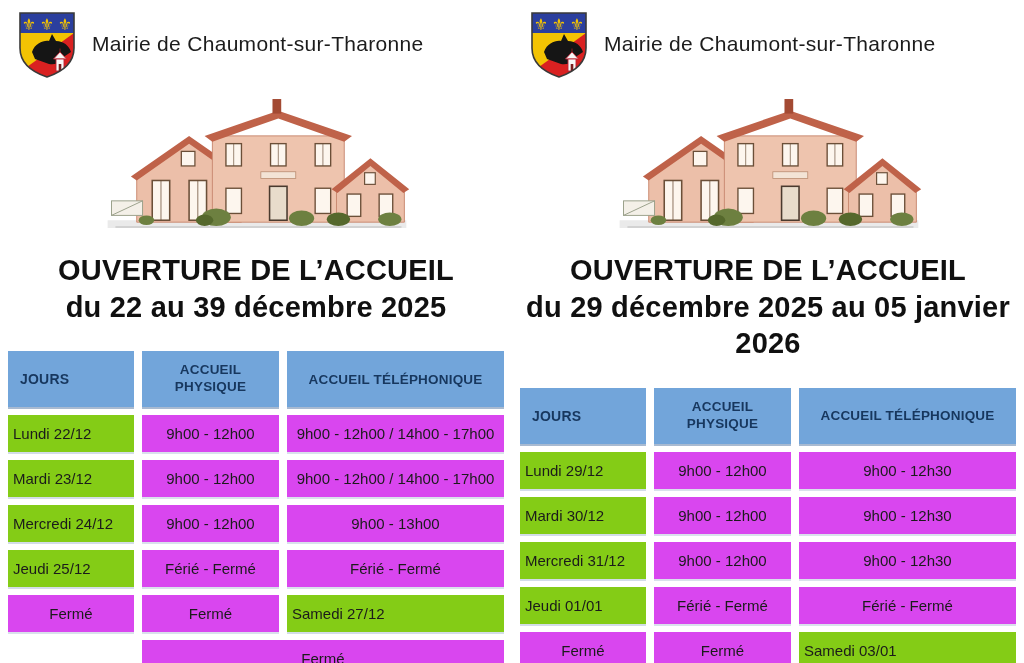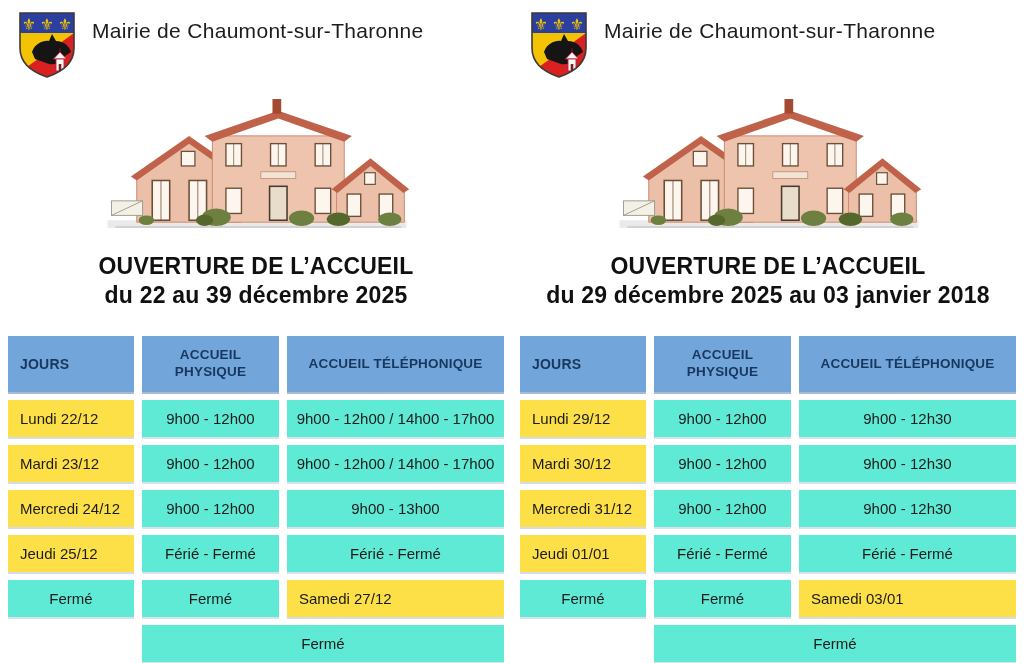--- a/index.html
+++ b/index.html
@@ -9,50 +9,50 @@
     font-family:"Liberation Sans", sans-serif;
     color:#1b1b1b;
   }
   .page { display:flex; width:1024px; height:663px; }
   .panel { width:512px; height:663px; padding:10px 8px 0 8px; }
 
   .brand { display:flex; align-items:flex-start; gap:14px; height:80px; }
   .shield { flex:0 0 auto; margin-left:8px; }
   .brand-title {
     font-size:21px; letter-spacing:0.3px; color:#1c1c1c;
-    margin-top:9px; white-space:nowrap;
+    margin-top:22px; white-space:nowrap;
   }
 
   .building-wrap { display:flex; justify-content:center; align-items:flex-start; height:150px; }
 
   .heading { text-align:center; margin-top:12px; line-height:1.26; color:#101010; }
-  .heading div { font-weight:bold; font-size:23px; letter-spacing:0.2px; }
+  .heading div { font-weight:bold; font-size:29px; letter-spacing:0.2px; }
 
   .schedule {
     margin-top:26px;
     display:grid;
     grid-template-columns:126px 137px 1fr;
     grid-template-rows:56px repeat(6, 37px);
     column-gap:8px; row-gap:8px;
   }
   .cell { display:flex; align-items:center; font-size:15px; }
   .hcell {
     background:#72a5da; color:#17375e; font-weight:bold;
     justify-content:center; text-align:center; font-size:13.5px;
     letter-spacing:0.2px;
     box-shadow:0 2px 0 rgba(62,101,154,0.45);
   }
   .hcell.jours { justify-content:flex-start; padding-left:12px; font-size:14px; }
   .hcell.two-line { white-space:pre-line; line-height:1.25; }
   .day {
-    background:#fde047; padding-left:12px;
+    background:#84cc16; padding-left:5px;
     box-shadow:0 2px 0 rgba(130,155,190,0.35);
   }
   .time {
-    background:#5eead4; justify-content:center;
+    background:#d946ef; justify-content:center;
     box-shadow:0 2px 0 rgba(130,155,190,0.30);
   }
   .merged { grid-column:2 / 4; }
 </style>
 </head>
 <body>
 
 <div class="page">
 
   <div class="panel">
@@ -226,21 +226,21 @@
         <ellipse cx="112" cy="133" rx="9" ry="6" fill="#55682c"></ellipse>
         <ellipse cx="212" cy="131" rx="13" ry="8" fill="#6d8040"></ellipse>
         <ellipse cx="250" cy="132" rx="12" ry="7" fill="#55682c"></ellipse>
         <ellipse cx="303" cy="132" rx="12" ry="7" fill="#6d8040"></ellipse>
         <ellipse cx="52" cy="133" rx="8" ry="5" fill="#6d8040"></ellipse>
       </svg>
     </div>
 
     <div class="heading">
       <div>OUVERTURE DE L’ACCUEIL</div>
-      <div>du 29 décembre 2025 au 03 janvier 2018</div>
+      <div>du 29 décembre 2025 au 05 janvier 2026</div>
     </div>
 
     <div class="schedule">
       <div class="cell hcell jours">JOURS</div>
       <div class="cell hcell two-line">ACCUEIL
 PHYSIQUE</div>
       <div class="cell hcell">ACCUEIL TÉLÉPHONIQUE</div>
 
       <div class="cell day">Lundi 29/12</div>
       <div class="cell time">9h00 - 12h00</div>

